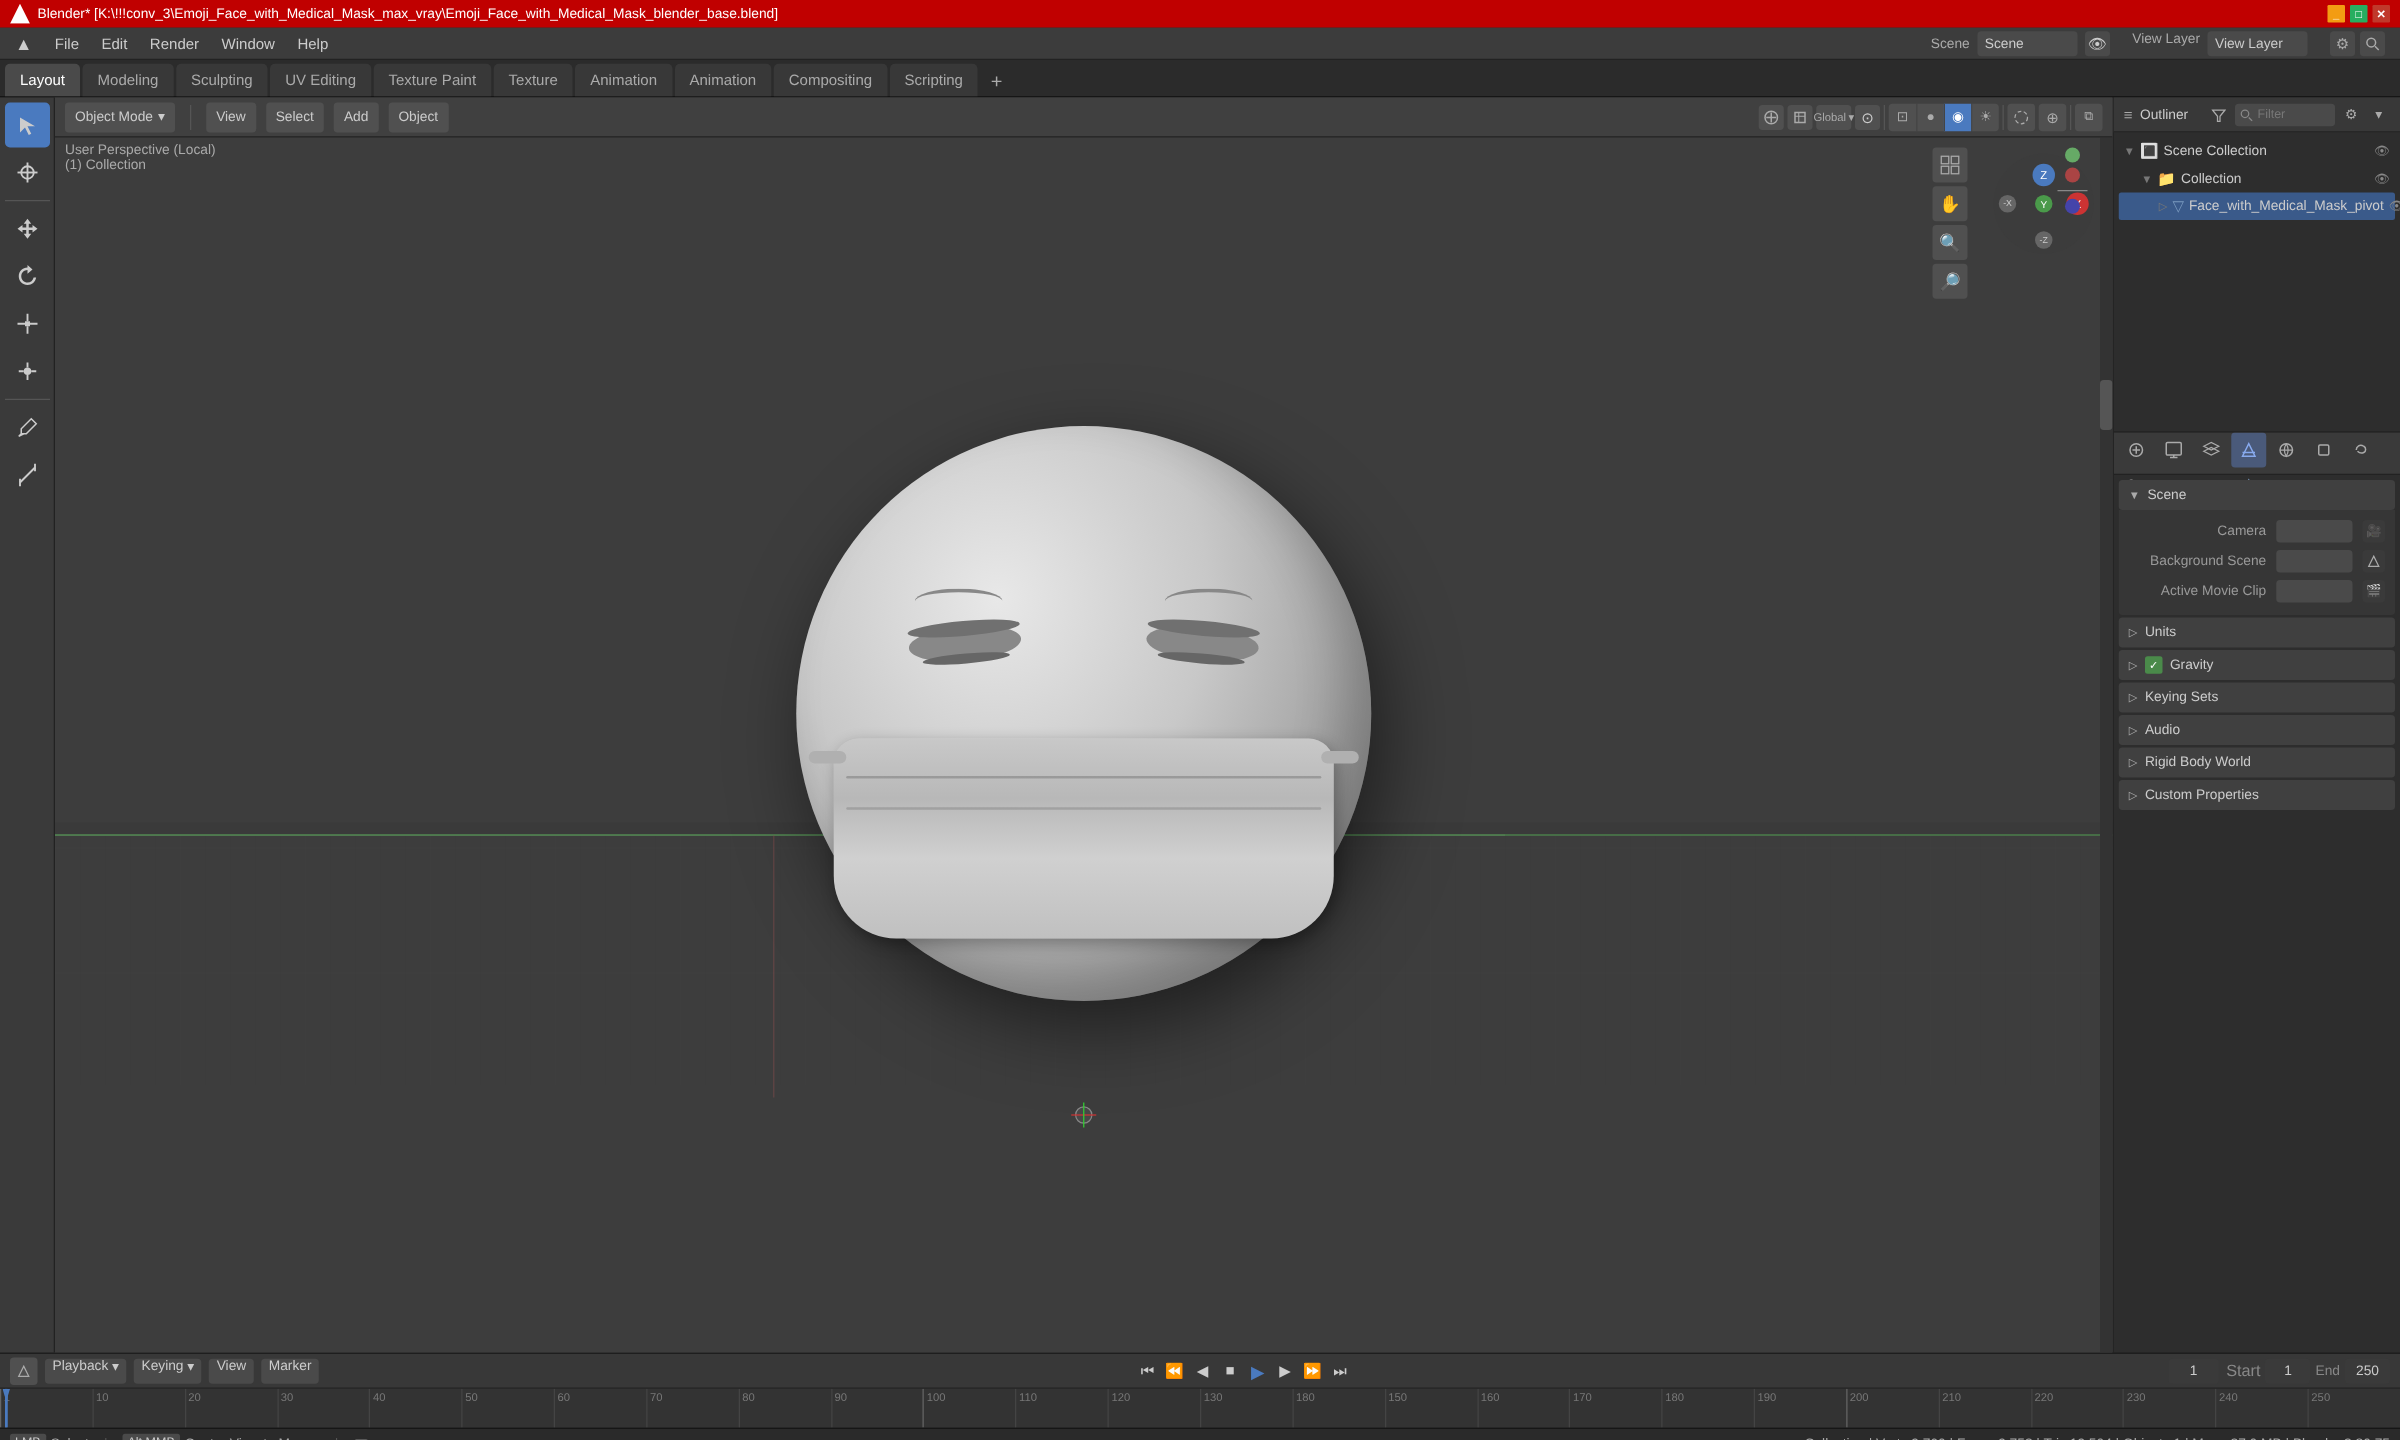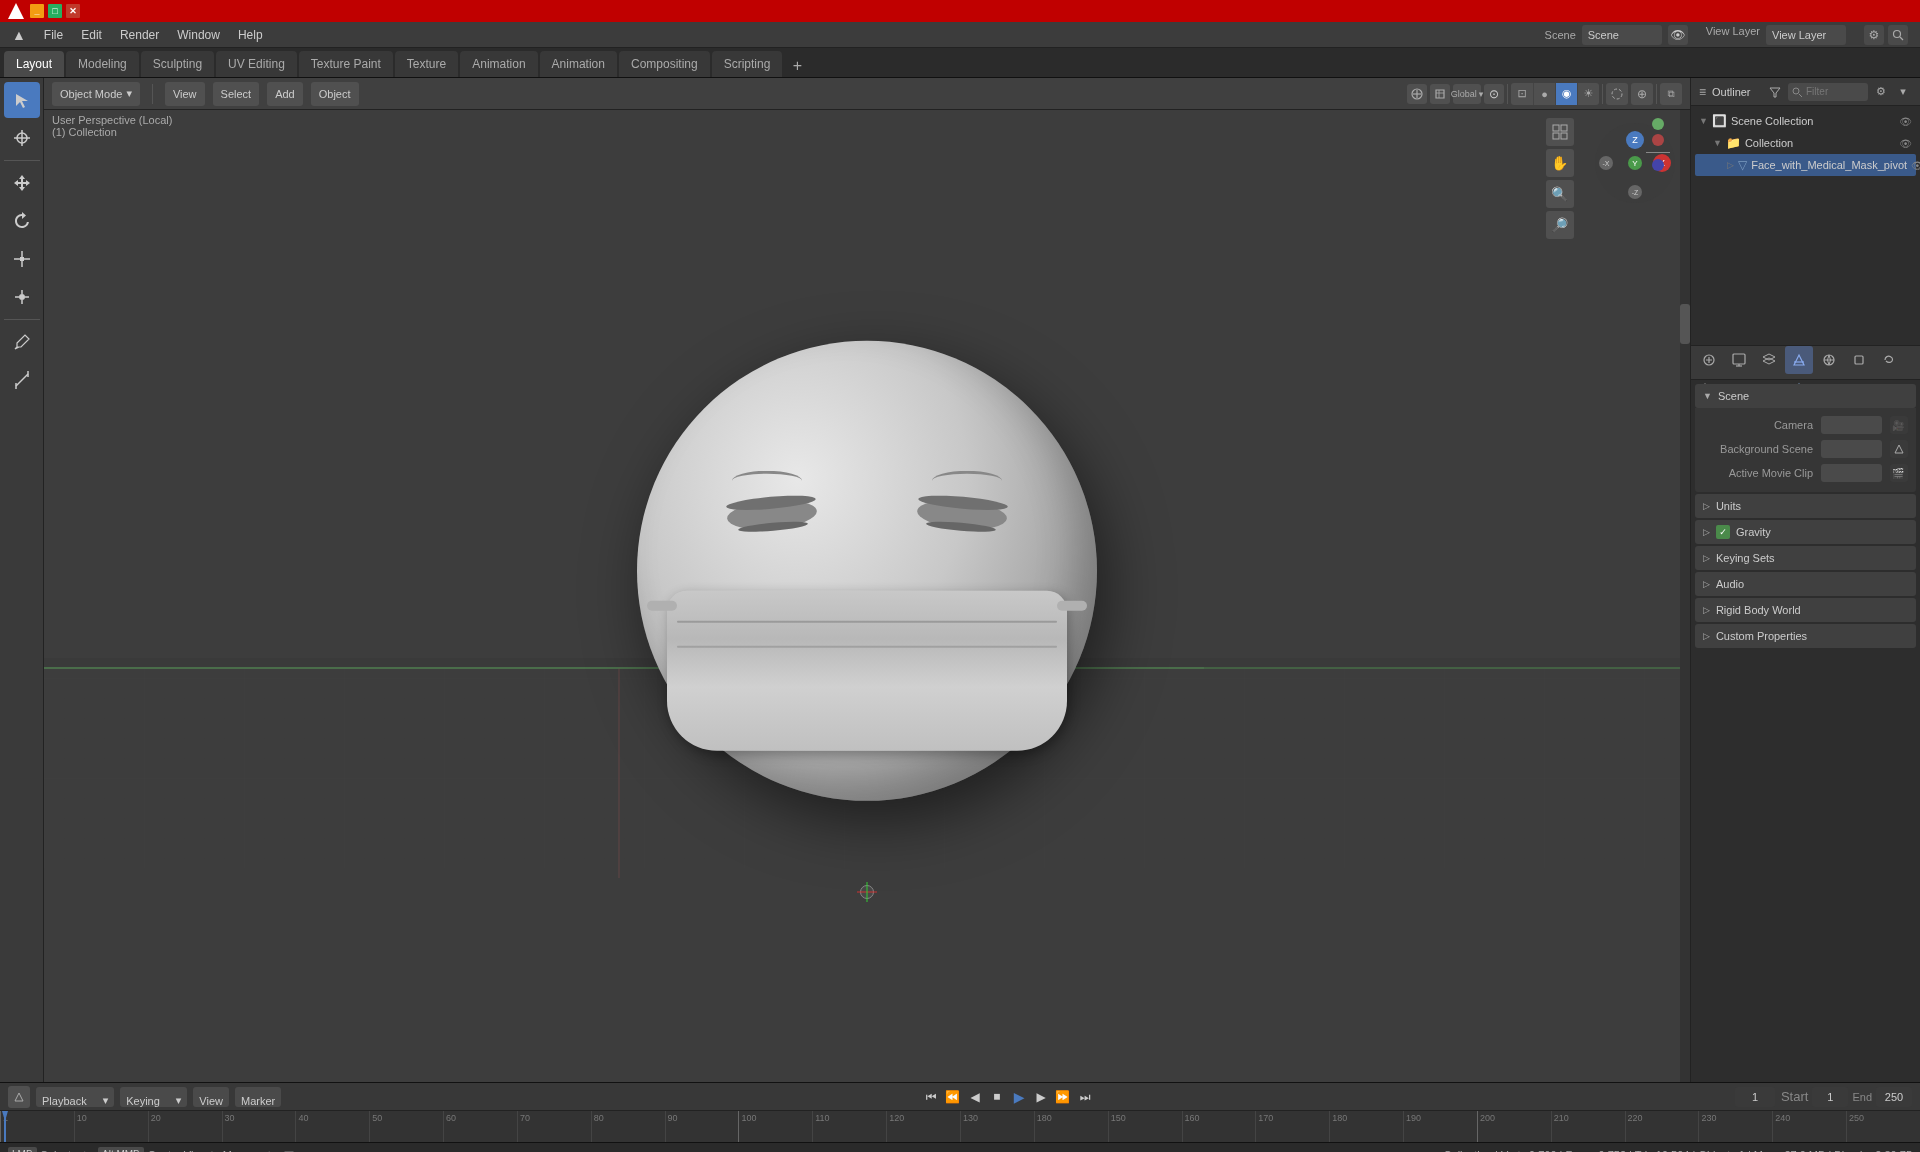--- a/index.html
+++ b/index.html
@@ -622,25 +622,25 @@
       cursor: pointer;
       color: white;
       font-size: 9px;
     }
     .tl-btn {
       height: 20px;
       padding: 0 6px;
       background: #4a4a4a;
       border-radius: 3px;
       display: flex;
-      align-items: flex-end;
+      align-items: flex-start;
       font-size: 11px;
       color: #ccc;
       cursor: pointer;
-      gap: 16px;
+      gap: 3px;
     }
     .tl-play-btn {
       width: 18px;
       height: 18px;
       display: flex;
       align-items: center;
       justify-content: center;
       cursor: pointer;
       color: #ccc;
       font-size: 12px;
@@ -748,20 +748,21 @@
       font-size: 9px;
       color: #777;
     }
     .ruler-tick.major { border-left-color: #666; }
   </style>
 </head>
 <body>
 
 <div id="title-bar">
   <div class="blender-logo"></div>
+  <span class="title-text">Blender* [K:\!!!conv_3\Emoji_Face_with_Medical_Mask_max_vray\Emoji_Face_with_Medical_Mask_blender_base.blend]</span>
   <div class="window-controls">
     <div class="win-btn min">_</div>
     <div class="win-btn max">□</div>
     <div class="win-btn close">✕</div>
   </div>
 </div>
 
 <div id="menu-bar">
   <div class="menu-item">
     <span style="font-size:14px;">▲</span>

